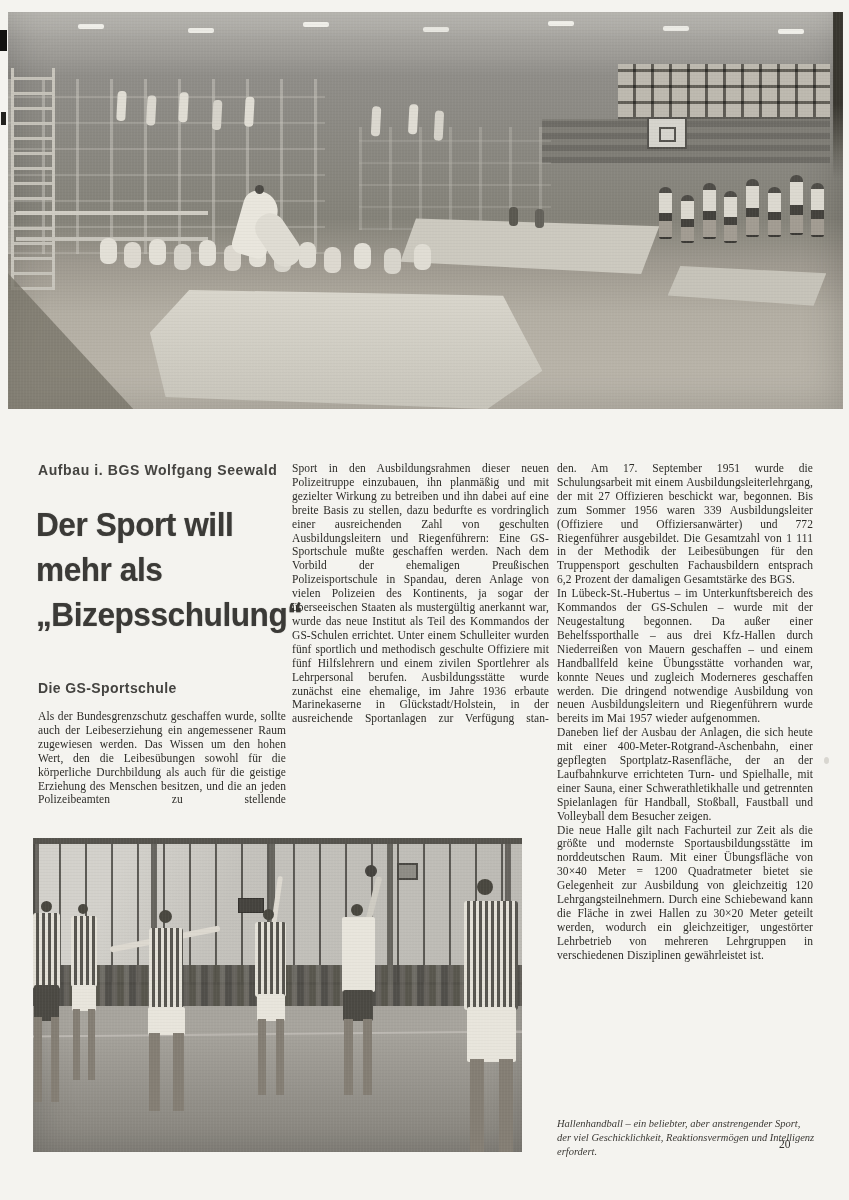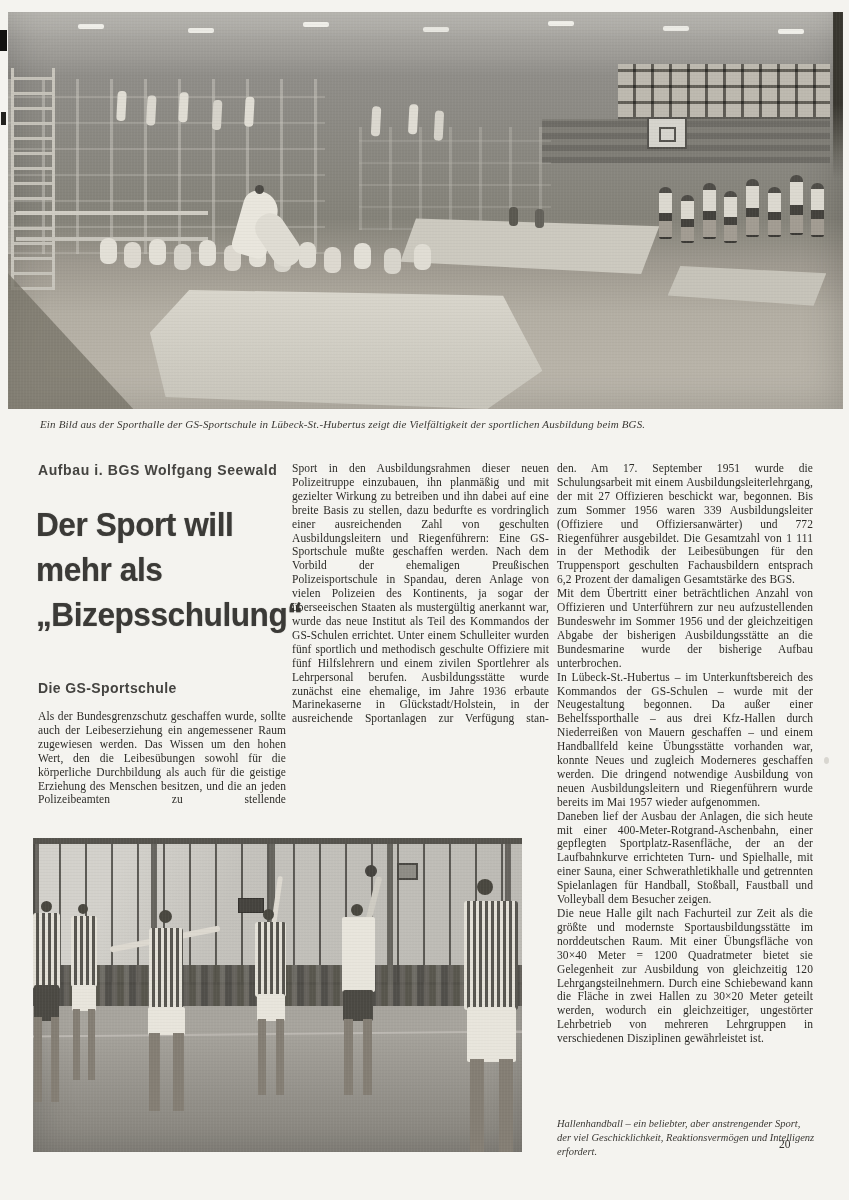--- a/index.html
+++ b/index.html
@@ -134,42 +134,40 @@
     <div class="pt-man" style="left:80.6%;top:46%;height:48px;"></div>
     <div class="pt-man" style="left:83.2%;top:43%;height:56px;"></div>
     <div class="pt-man" style="left:85.8%;top:45%;"></div>
     <div class="pt-man" style="left:88.4%;top:42%;height:58px;"></div>
     <div class="pt-man" style="left:91%;top:44%;height:50px;"></div>
     <div class="pt-man" style="left:93.6%;top:41%;height:60px;"></div>
     <div class="pt-man" style="left:96.2%;top:43%;height:54px;"></div>
     <div class="pt-edge"></div>
   </div>
 
-  <div class="caption caption-top">Ein Bild aus der Sporthalle der GS-Sportschule in Lübeck-St.-Hubertus zeigt die Vielfältigkeit der sportlichen Ausbildung beim BGS.</div>
 
   <div class="col col1">
     <div class="author">Aufbau i. BGS Wolfgang Seewald</div>
     <h1 class="headline">
       <span>Der Sport will</span>
       <span>mehr als</span>
       <span>„Bizepsschulung“</span>
     </h1>
     <div class="subhead">Die GS-Sportschule</div>
     <div class="body-copy">
       <p class="runon">Als der Bundesgrenzschutz geschaffen wurde, sollte auch der Leibeserziehung ein angemessener Raum zugewiesen werden. Das Wissen um den hohen Wert, den die Leibesübungen sowohl für die körperliche Durchbildung als auch für die geistige Erziehung des Menschen besitzen, und die an jeden Polizeibeamten zu stellende</p>
     </div>
   </div>
 
   <div class="col col2 body-copy">
     <p class="runon">Sport in den Ausbildungsrahmen dieser neuen Polizeitruppe einzubauen, ihn planmäßig und mit gezielter Wirkung zu betreiben und ihn dabei auf eine breite Basis zu stellen, dazu bedurfte es vordringlich einer ausreichenden Zahl von geschulten Ausbildungsleitern und Riegenführern: Eine GS-Sportschule mußte geschaffen werden. Nach dem Vorbild der ehemaligen Preußischen Polizeisportschule in Spandau, deren Anlage von vielen Polizeien des Kontinents, ja sogar der überseeischen Staaten als mustergültig anerkannt war, wurde das neue Institut als Teil des Kommandos der GS-Schulen errichtet. Unter einem Schulleiter wurden fünf sportlich und methodisch geschulte Offiziere mit fünf Hilfslehrern und einem zivilen Sportlehrer als Lehrpersonal berufen. Ausbildungsstätte wurde zunächst eine ehemalige, im Jahre 1936 erbaute Marinekaserne in Glückstadt/Holstein, in der ausreichende Sportanlagen zur Verfügung stan-</p>
   </div>
 
   <div class="col col3 body-copy">
     <p>den. Am 17. September 1951 wurde die Schulungsarbeit mit einem Ausbildungsleiterlehrgang, der mit 27 Offizieren beschickt war, begonnen. Bis zum Sommer 1956 waren 339 Ausbildungsleiter (Offiziere und Offiziersanwärter) und 772 Riegenführer ausgebildet. Die Gesamtzahl von 1 111 in der Methodik der Leibesübungen für den Truppensport geschulten Fachausbildern entsprach 6,2 Prozent der damaligen Gesamtstärke des BGS.</p>
-    <p>Mit dem Übertritt einer beträchtlichen Anzahl von Offizieren und Unterführern zur neu aufzustellenden Bundeswehr im Sommer 1956 und der gleichzeitigen Abgabe der bisherigen Ausbildungsstätte an die Bundesmarine wurde der bisherige Aufbau unterbrochen.</p>
     <p>In Lübeck-St.-Hubertus – im Unterkunftsbereich des Kommandos der GS-Schulen – wurde mit der Neugestaltung begonnen. Da außer einer Behelfssporthalle – aus drei Kfz-Hallen durch Niederreißen von Mauern geschaffen – und einem Handballfeld keine Übungsstätte vorhanden war, konnte Neues und zugleich Moderneres geschaffen werden. Die dringend notwendige Ausbildung von neuen Ausbildungsleitern und Riegenführern wurde bereits im Mai 1957 wieder aufgenommen.</p>
     <p>Daneben lief der Ausbau der Anlagen, die sich heute mit einer 400-Meter-Rotgrand-Aschenbahn, einer gepflegten Sportplatz-Rasenfläche, der an der Laufbahnkurve errichteten Turn- und Spielhalle, mit einer Sauna, einer Schwerathletikhalle und getrennten Spielanlagen für Handball, Stoßball, Faustball und Volleyball dem Besucher zeigen.</p>
     <p>Die neue Halle gilt nach Fachurteil zur Zeit als die größte und modernste Sportausbildungsstätte im norddeutschen Raum. Mit einer Übungsfläche von 30×40 Meter = 1200 Quadratmeter bietet sie Gelegenheit zur Ausbildung von gleichzeitig 120 Lehrgangsteilnehmern. Durch eine Schiebewand kann die Fläche in zwei Hallen zu 30×20 Meter geteilt werden, wodurch ein gleichzeitiger, ungestörter Lehrbetrieb von mehreren Lehrgruppen in verschiedenen Disziplinen gewährleistet ist.</p>
   </div>
 
   <div class="photo photo-bottom">
     <div class="pb-windows"></div>
     <div class="pb-board"></div>
     <div class="pb-board2"></div>
     <div class="pb-spectators"></div>

